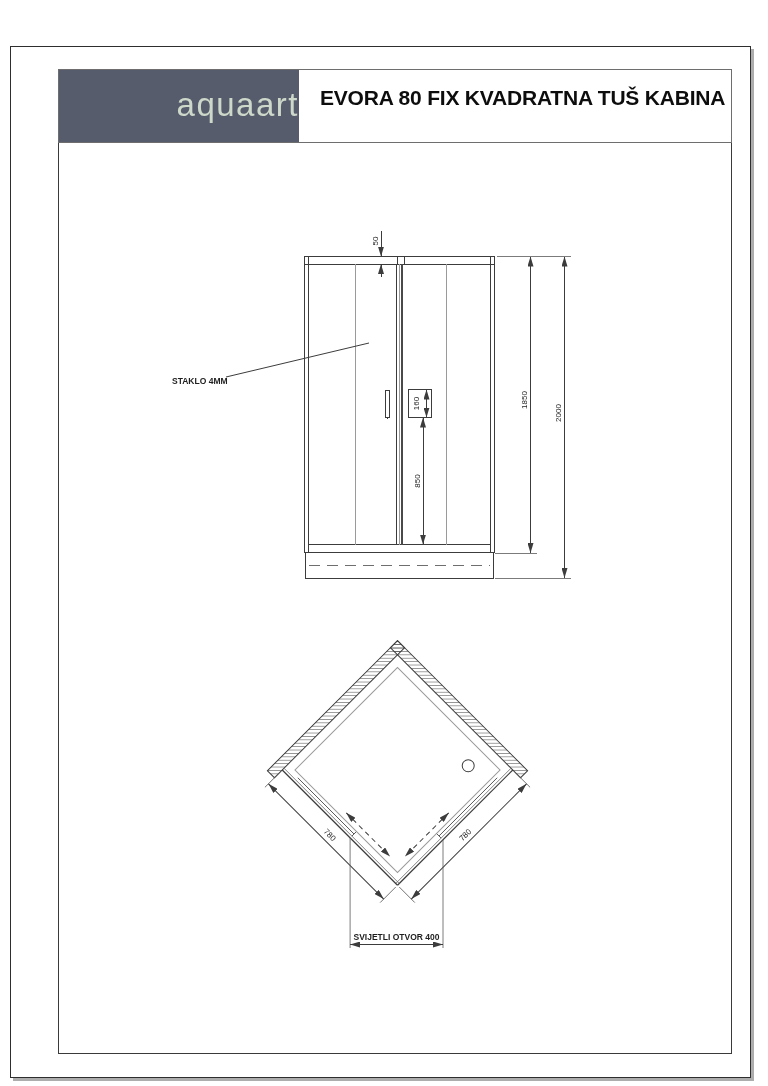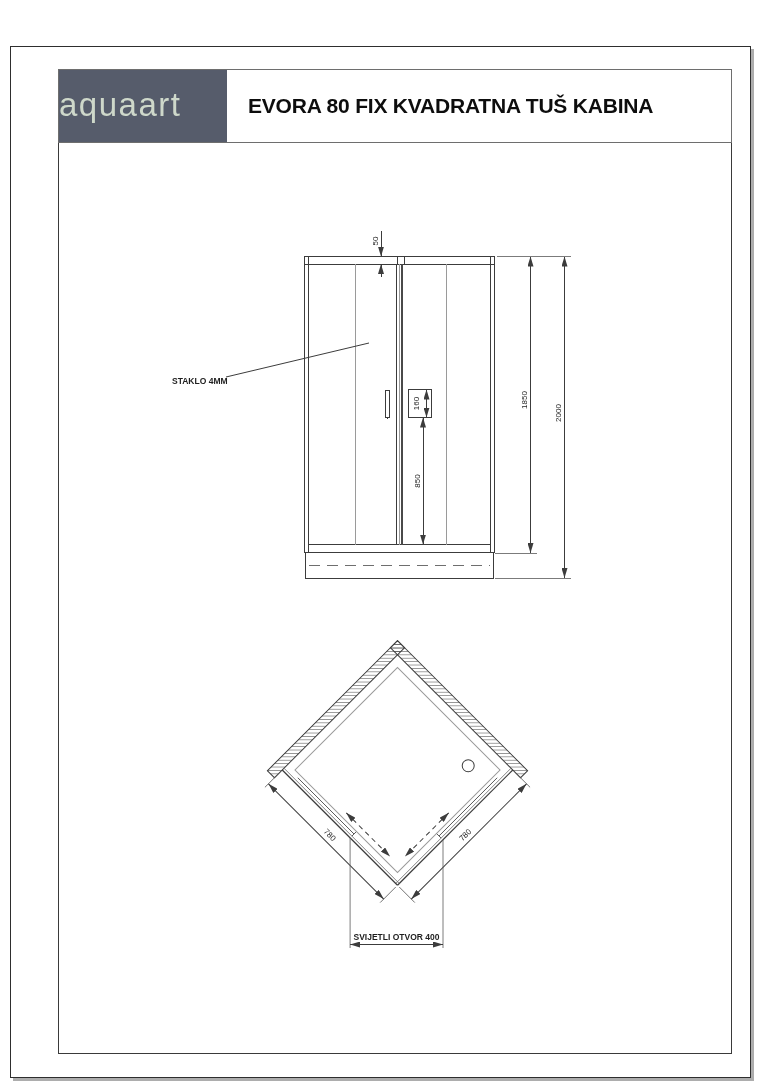--- a/index.html
+++ b/index.html
@@ -10,32 +10,32 @@
   .page-frame{
     position:absolute;left:10px;top:46px;width:739px;height:1030px;
     border:1.5px solid #2e2e2e;background:#ffffff;
     box-shadow:3px 3px 0 #adadad;
   }
   .header-box{
     position:absolute;left:58px;top:69px;width:674px;height:74px;
     border:1px solid #6e6e6e;background:#ffffff;display:flex;box-sizing:border-box;
   }
   .logo-box{
-    width:168px;height:100%;background:#565c6b;
-    display:flex;align-items:center;justify-content:flex-start;flex:0 0 auto;
+    width:194px;height:100%;background:#565c6b;
+    display:flex;align-items:center;justify-content:flex-end;flex:0 0 auto;padding-left:46px;
   }
   .logo-text{
     color:#ced8ca;font-size:33px;font-weight:300;letter-spacing:1.5px;line-height:1;
     padding-bottom:4px;
   }
   .title-wrap{
     padding:13px 0 0 21px;color:#0d0d0d;
   }
   .title-line{
-    font-size:21px;font-weight:700;line-height:29px;letter-spacing:-0.2px;white-space:nowrap;margin-top:8px;
+    font-size:21px;font-weight:700;line-height:29px;letter-spacing:-0.2px;white-space:nowrap;
   }
   .content-box{
     position:absolute;left:58px;top:143px;width:674px;height:911px;
     border:1px solid #3a3a3a;border-top:none;background:#ffffff;box-sizing:border-box;
   }
   svg.drawing{position:absolute;left:0;top:0;}
   .ln{stroke:#3c3c3c;stroke-width:1;fill:none;}
   .ln-thin{stroke:#5a5a5a;stroke-width:0.8;fill:none;}
   .ln-gray{stroke:#9a9a9a;stroke-width:1;fill:none;}
   .dimtxt{font-family:"Liberation Sans",sans-serif;font-size:8px;fill:#1f1f1f;}

